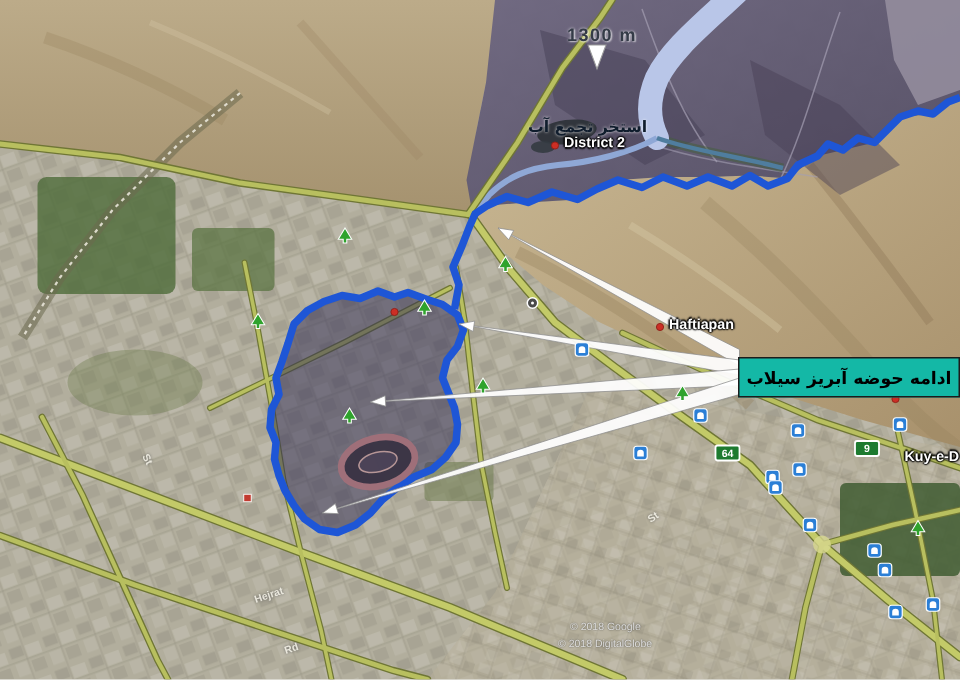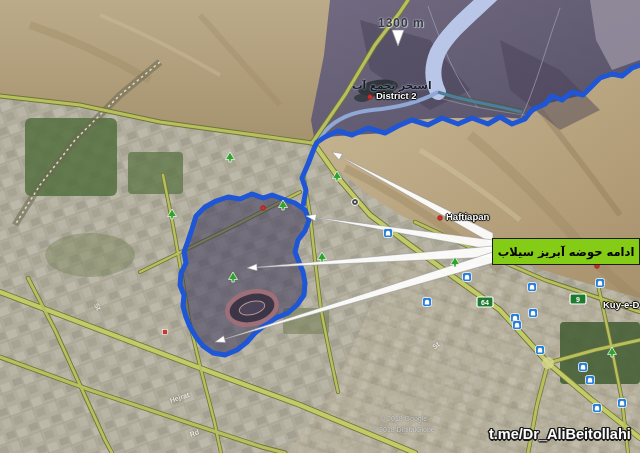--- a/index.html
+++ b/index.html
@@ -21,21 +21,21 @@
     font:bold 12px "Liberation Sans",sans-serif;color:#343b47;letter-spacing:1px;
     text-shadow:0 0 2px rgba(255,255,255,.75),1px 1px 1px rgba(255,255,255,.5);
   }
   .pool-label{
     font:bold 10.5px "DejaVu Sans",sans-serif;color:#101d2d;direction:rtl;
     text-shadow:0 0 2px rgba(255,255,255,.85);
     margin-top:22px;
   }
   .flood-box{
     position:absolute;left:492px;top:238px;width:148px;height:27px;
-    background:#84cc16;border:1.5px solid #1c1c1c;box-sizing:border-box;
+    background:#14b8a6;border:1.5px solid #1c1c1c;box-sizing:border-box;
     display:flex;align-items:center;justify-content:center;
     font:bold 11.5px "DejaVu Sans",sans-serif;color:#000;direction:rtl;
   }
   .watermark{
     font:bold 14.5px "Liberation Sans",sans-serif;color:#fff;
     text-shadow:-1.5px 0 #1b1b1b,1.5px 0 #1b1b1b,0 -1.5px #1b1b1b,0 1.5px #1b1b1b,
                 -1px -1px #1b1b1b,1px 1px #1b1b1b,-1px 1px #1b1b1b,1px -1px #1b1b1b;
   }
   .copyright{font:7px "Liberation Sans",sans-serif;color:rgba(255,255,255,.78);text-shadow:0 0 1px #333;}
 </style>
@@ -273,21 +273,20 @@
       </g>
   </svg>
 
   <div class="lbl elev-label" style="left:378px;top:16px;">1300 m</div>
   <div class="lbl pool-label" style="left:352px;top:57px;">استخر تجمع آب</div>
   <div class="flood-box">
     <span>ادامه حوضه آبریز سیلاب</span>
   </div>
   <div class="lbl copyright" style="left:380px;top:415px;">© 2018 Google</div>
   <div class="lbl copyright" style="left:372px;top:426px;">© 2018 DigitalGlobe</div>
-  <div class="lbl watermark" style="left:489px;top:426px;">t.me/Dr_AliBeitollahi</div>
   <div id="labels">
       <div class="lbl place-label" style="left: 376px; top: 90px;">District 2</div>
       <div class="lbl place-label" style="left: 446px; top: 211px;">Haftiapan</div>
       <div class="lbl place-label" style="left: 603px; top: 259px; margin-top: 40px;">Kuy-e-D</div>
       <div class="lbl street-label" style="left: 170px; top: 397px; transform: rotate(-18deg);">Hejrat</div>
       <div class="lbl street-label" style="left: 190px; top: 431px; transform: rotate(-18deg);">Rd</div>
       <div class="lbl street-label" style="left: 96px; top: 300px; transform: rotate(62deg);">St</div>
       <div class="lbl street-label" style="left: 433px; top: 344px; transform: rotate(-35deg);">St</div>
     </div>
 </div>

